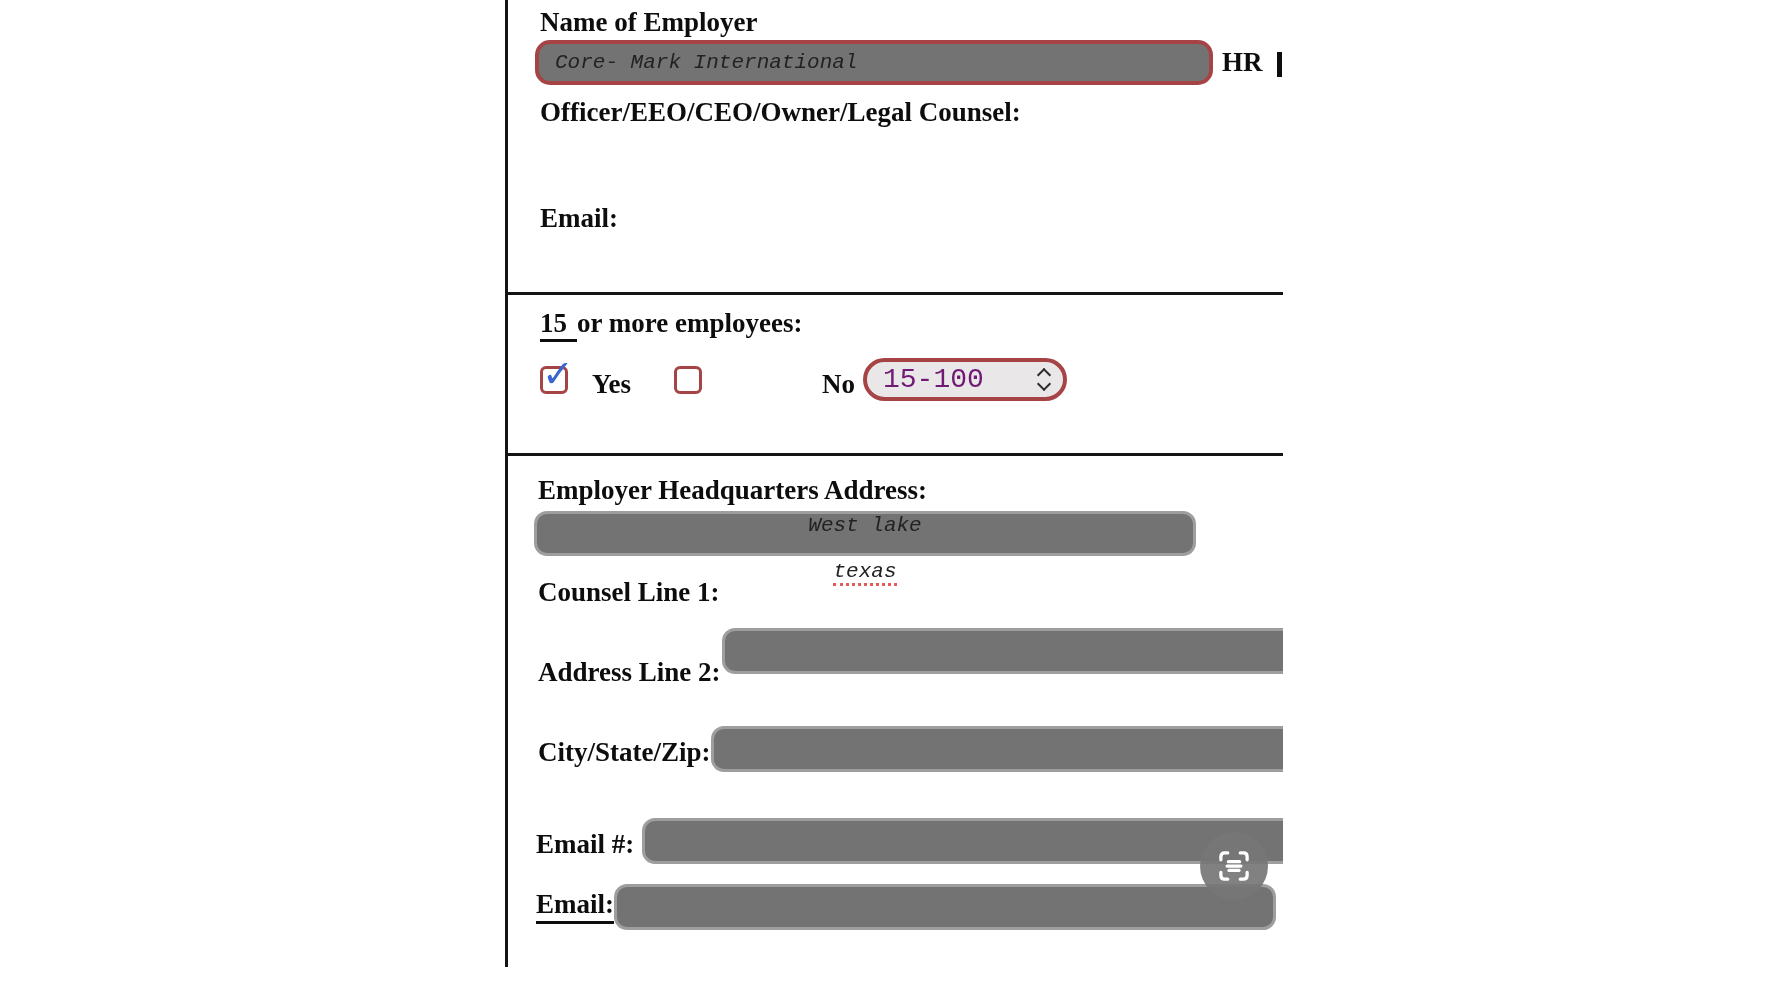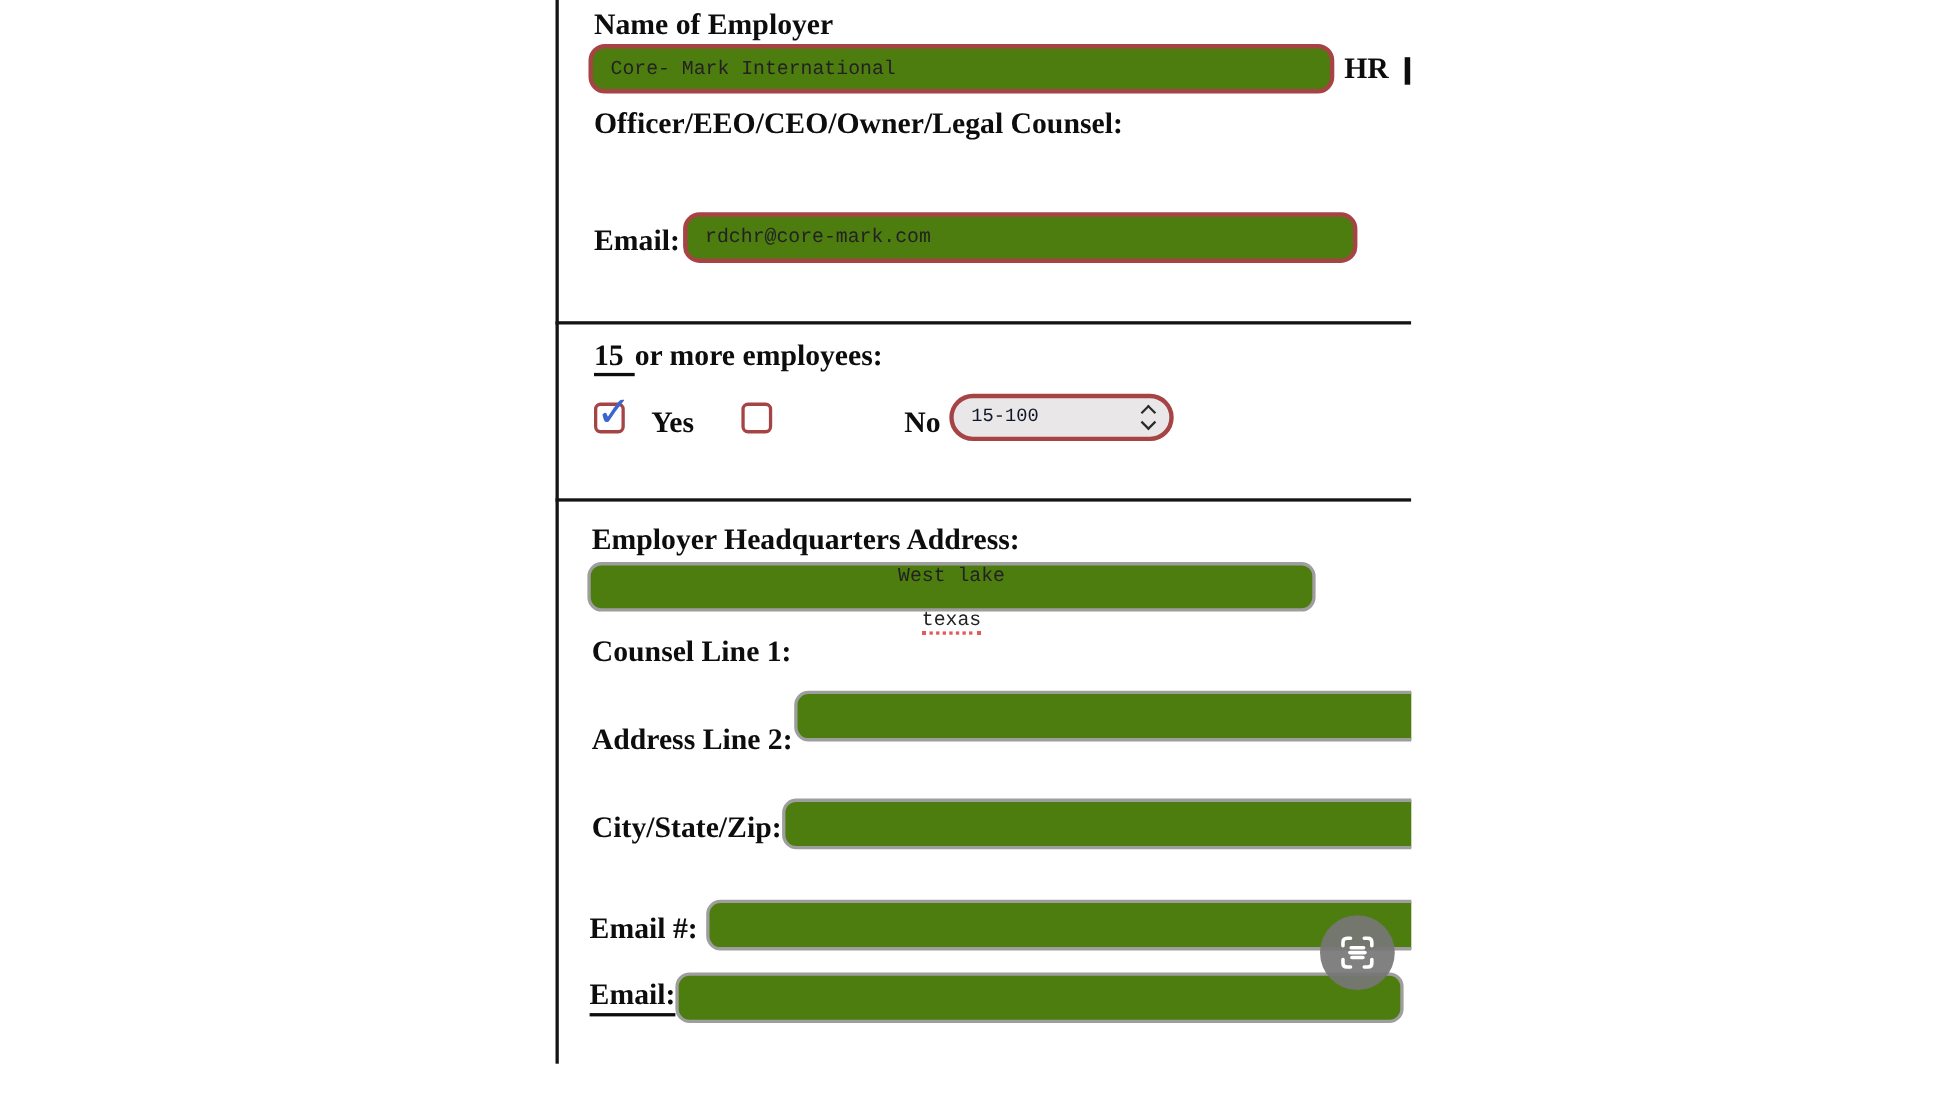--- a/index.html
+++ b/index.html
@@ -23,26 +23,27 @@
     font-weight: bold;
     font-size: 27px;
     line-height: 32px;
     color: #0d0d0d;
     white-space: nowrap;
   }
   .underlined { border-bottom: 3px solid #0d0d0d; padding-bottom: 1px; }
 
   .txt-input {
     position: absolute;
-    background: #4d7c0f;
+    background: #737373;
     font-family: "Liberation Mono", "DejaVu Sans Mono", monospace;
-    font-size: 18px;
+    font-size: 21px;
     color: #222;
     padding: 0 16px;
     outline: none;
+    font-style: italic;
   }
   .red-field { border: 4px solid #a64345; border-radius: 15px; }
   .gray-field { border: 3px solid #9e9e9e; border-radius: 13px; flex-direction: column; }
 
   .hq-box {
     display: flex; align-items: center;
     white-space: pre;
   }
   .misspelled { border-bottom: 3px dotted #e25a5a; padding-bottom: 0px; }
 
@@ -68,21 +69,21 @@
     width: 204px; height: 43px;
     background: #e9e7e7;
     border: 4px solid #a64345;
     border-radius: 22px;
     display: flex; align-items: center;
     padding: 0 14px 0 16px;
     cursor: pointer;
   }
   .select .val {
     font-family: "Liberation Mono", "DejaVu Sans Mono", monospace;
-    font-size: 17px; color: #0f172a;
+    font-size: 28px; color: #701a75;
     flex: 1;
   }
   .chevrons { display: flex; flex-direction: column; gap: 5px; align-items: center; }
   .chev { width: 10px; height: 10px; border: solid #2b2b2b; border-width: 0 2.5px 2.5px 0; }
   .chev.up { transform: rotate(-135deg); margin-bottom: -3px; }
   .chev.down { transform: rotate(45deg); margin-top: -3px; }
 
   .hr-frag {
     position: absolute; left: 1222px; top: 47px;
     font-weight: bold; font-size: 27px; color: #0d0d0d;
@@ -114,21 +115,20 @@
 
     <input class="txt-input red-field" style="left: 535px; top: 40px; width: 678px; height: 45px;" type="text" value="Core- Mark International">
 
     <div class="hr-frag">HR</div>
     <div class="cut-stroke"></div>
 
     <div class="lbl" style="left:540px; top:96px;">Officer/EEO/CEO/Owner/Legal Counsel:</div>
 
     <div class="lbl" style="left:540px; top:202px;">Email:</div>
 
-    <input class="txt-input red-field" style="left: 621px; top: 193px; width: 613px; height: 46px;" type="text" value="rdchr@core-mark.com">
 
     <div class="lbl" style="left:540px; top:307px;">
       <span class="underlined" style="padding-right:10px;">15</span><span>or more employees:</span>
     </div>
 
     <div class="cb" style="left:540px; top:366px;">
       <span class="check">✓</span>
     </div>
     <div class="lbl" style="left:592px; top:368px;">Yes</div>
 

